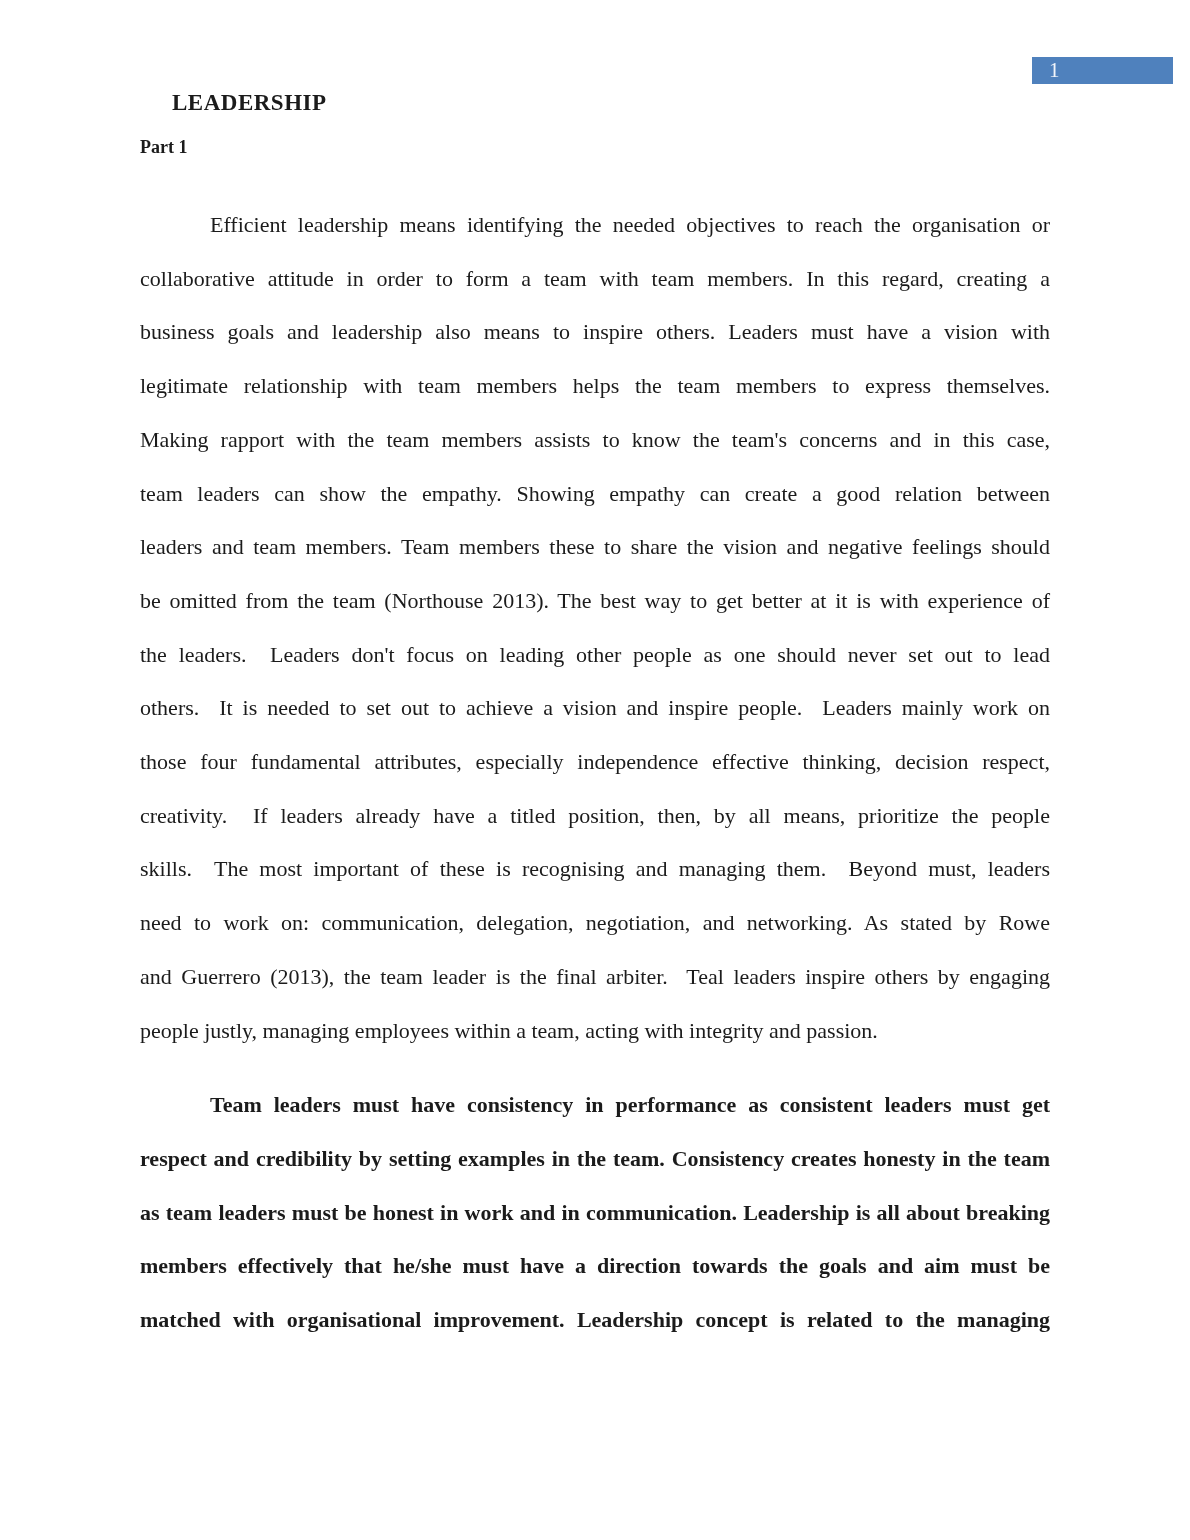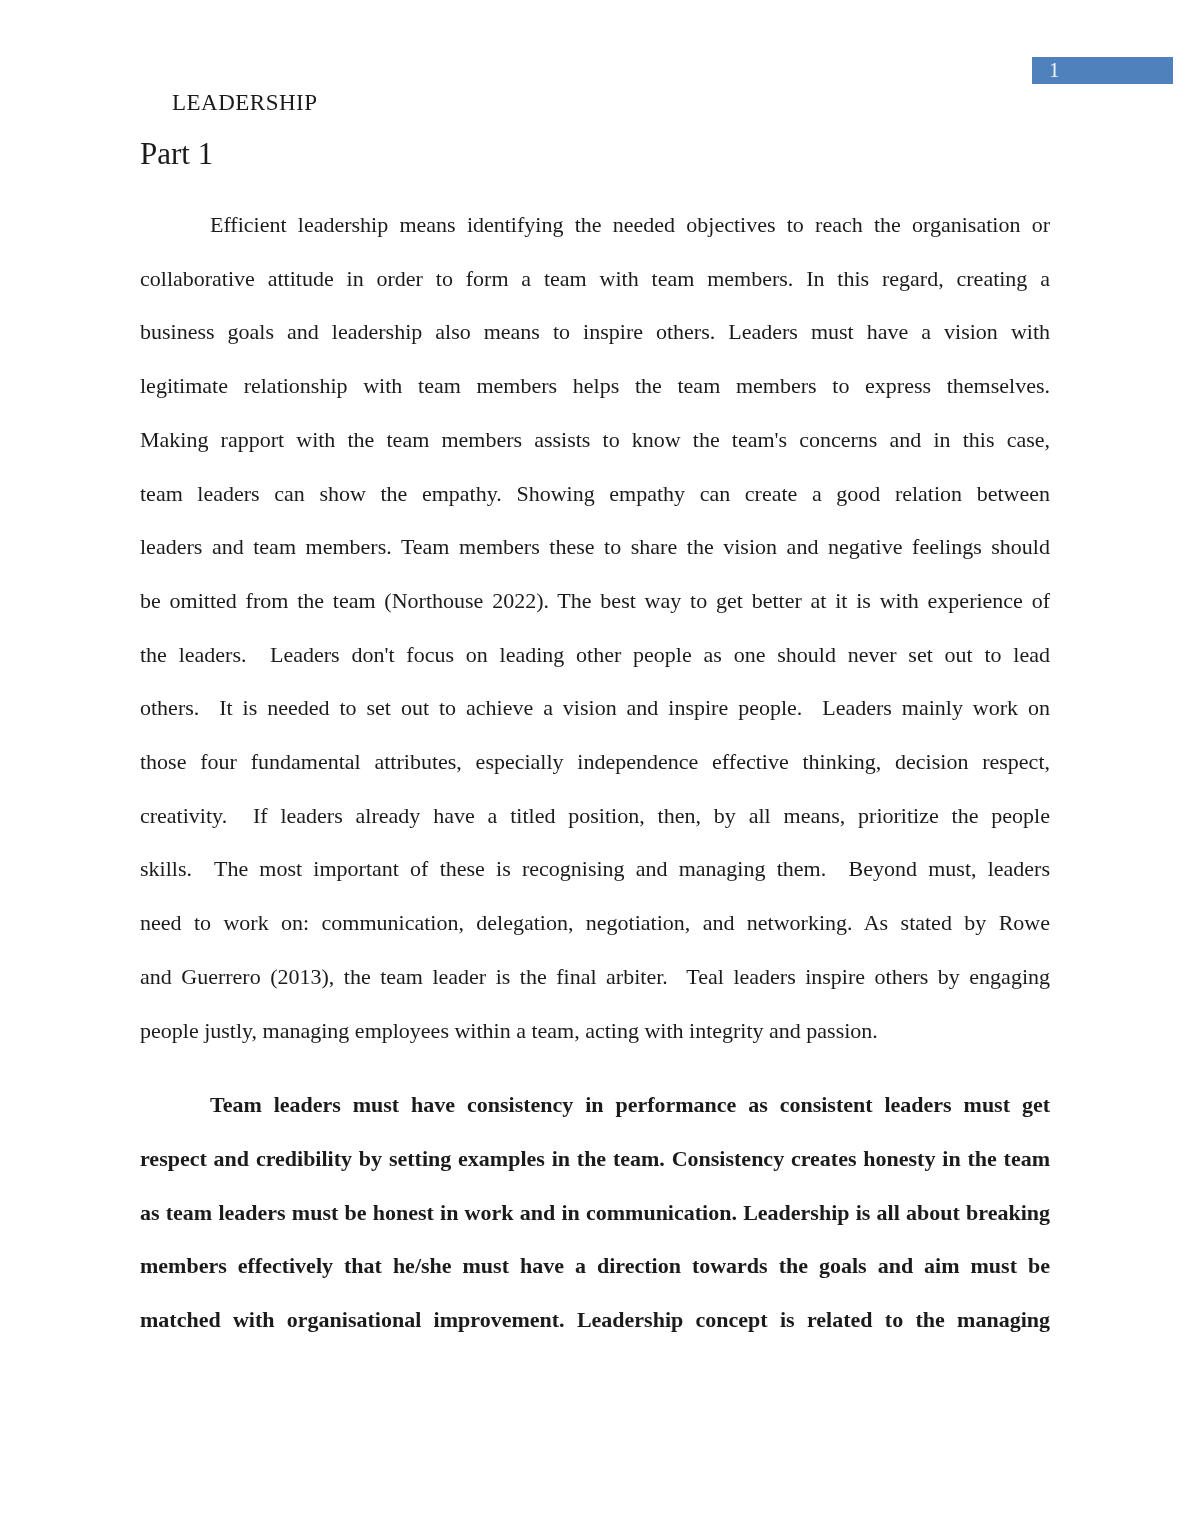--- a/index.html
+++ b/index.html
@@ -29,28 +29,29 @@
     font-size: 21px;
     line-height: 27px;
   }
   .running-head {
     position: absolute;
     left: 172px;
     top: 91px;
     font-size: 23px;
     line-height: 1;
     letter-spacing: 0.5px;
+    font-weight: bold;
   }
   .section-title {
     position: absolute;
     left: 140px;
     top: 138px;
-    font-size: 31px;
+    font-size: 18px;
     line-height: 1;
-    font-weight: normal;
+    font-weight: bold;
   }
   .body-text {
     position: absolute;
     left: 140px;
     top: 198px;
     width: 910px;
     font-size: 22px;
     line-height: 53.7px;
   }
   .line {
@@ -84,21 +85,21 @@
 
   <div class="body-text">
     <div class="para">
         <div class="line">Efficient leadership means identifying the needed objectives to reach the organisation or</div>
         <div class="line">collaborative attitude in order to form a team with team members. In this regard, creating a</div>
         <div class="line">business goals and leadership also means to inspire others. Leaders must have a vision with</div>
         <div class="line">legitimate relationship with team members helps the team members to express themselves.</div>
         <div class="line">Making rapport with the team members assists to know the team's concerns and in this case,</div>
         <div class="line">team leaders can show the empathy. Showing empathy can create a good relation between</div>
         <div class="line">leaders and team members. Team members these to share the vision and negative feelings should</div>
-        <div class="line">be omitted from the team (Northouse 2022). The best way to get better at it is with experience of</div>
+        <div class="line">be omitted from the team (Northouse 2013). The best way to get better at it is with experience of</div>
         <div class="line">the leaders.  Leaders don't focus on leading other people as one should never set out to lead</div>
         <div class="line">others.  It is needed to set out to achieve a vision and inspire people.  Leaders mainly work on</div>
         <div class="line">those four fundamental attributes, especially independence effective thinking, decision respect,</div>
         <div class="line">creativity.  If leaders already have a titled position, then, by all means, prioritize the people</div>
         <div class="line">skills.  The most important of these is recognising and managing them.  Beyond must, leaders</div>
         <div class="line">need to work on: communication, delegation, negotiation, and networking. As stated by Rowe</div>
         <div class="line">and Guerrero (2013), the team leader is the final arbiter.  Teal leaders inspire others by engaging</div>
         <div class="line last">people justly, managing employees within a team, acting with integrity and passion.</div>
       </div>
     <div class="para">

